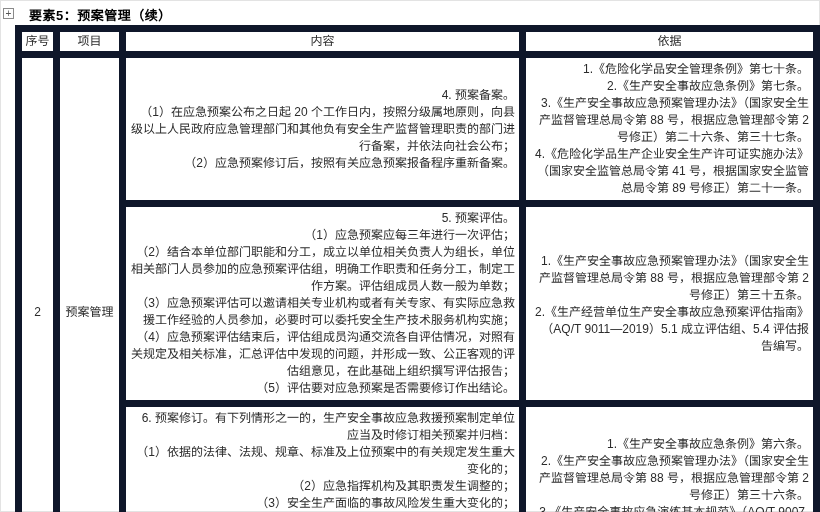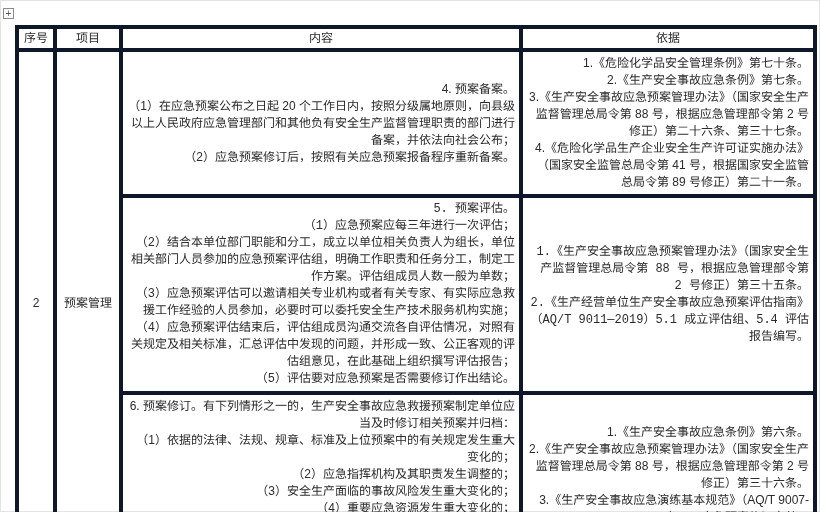--- a/index.html
+++ b/index.html
@@ -45,21 +45,21 @@
     padding-left: 14px;
     letter-spacing: 0.5px;
   }
   table.doc-table {
     width: 798px;
     border-collapse: collapse;
     table-layout: fixed;
   }
   table.doc-table th,
   table.doc-table td {
-    border: 4px solid #0f172a;
+    border: 7px solid #0f172a;
     font-size: 12px;
     line-height: 17px;
     vertical-align: middle;
     color: #2b2b2b;
   }
   table.doc-table th {
     font-weight: normal;
     text-align: center;
     height: 20px;
     padding: 1px 2px;
@@ -67,30 +67,31 @@
   td.idx-cell, td.item-cell {
     text-align: center;
     padding: 2px;
   }
   td.content-cell, td.basis-cell {
     padding: 3px 4px 3px 5px;
     white-space: pre-line;
     text-align: right;
   }
   tr.r1 { height: 128px; }
-  tr.r2 { height: 160px; font-family: Liberation Mono, monospace; }
+  tr.r2 { height: 160px; }
   tr.r3 { height: 122px; }
 </style>
 </head>
 <body>
 
 <div class="page">
 
   <div class="title-row">
     <div class="move-handle">+</div>
+    <div class="doc-title">要素5：预案管理（续）</div>
   </div>
 
   <table class="doc-table">
     <colgroup>
       <col style="width:38px">
       <col style="width:66px">
       <col style="width:400px">
       <col style="width:294px">
     </colgroup>
     <thead>

